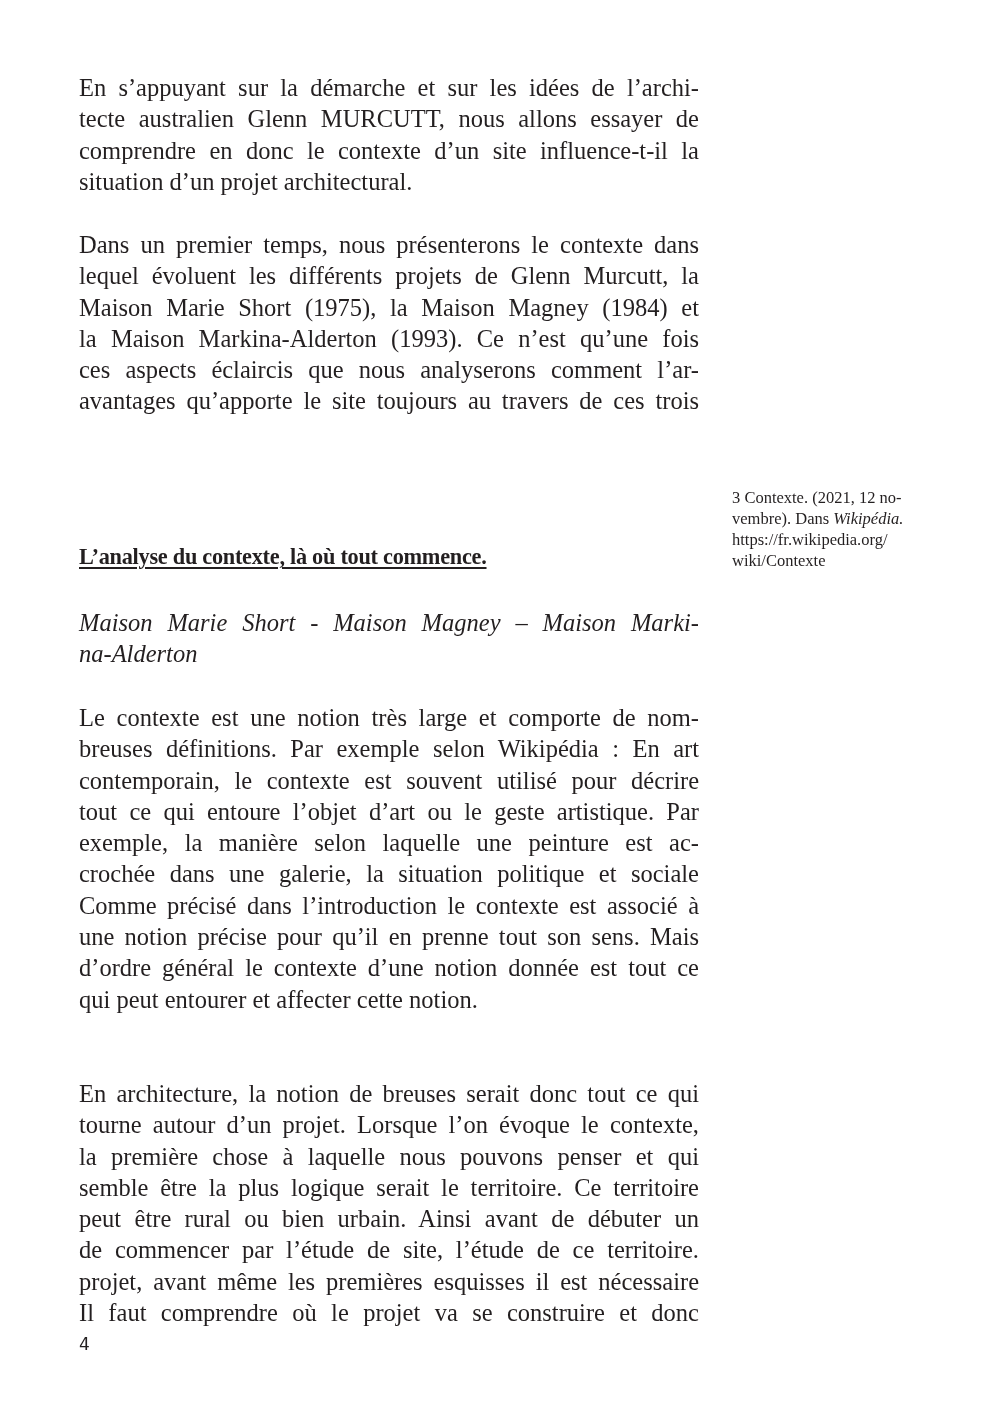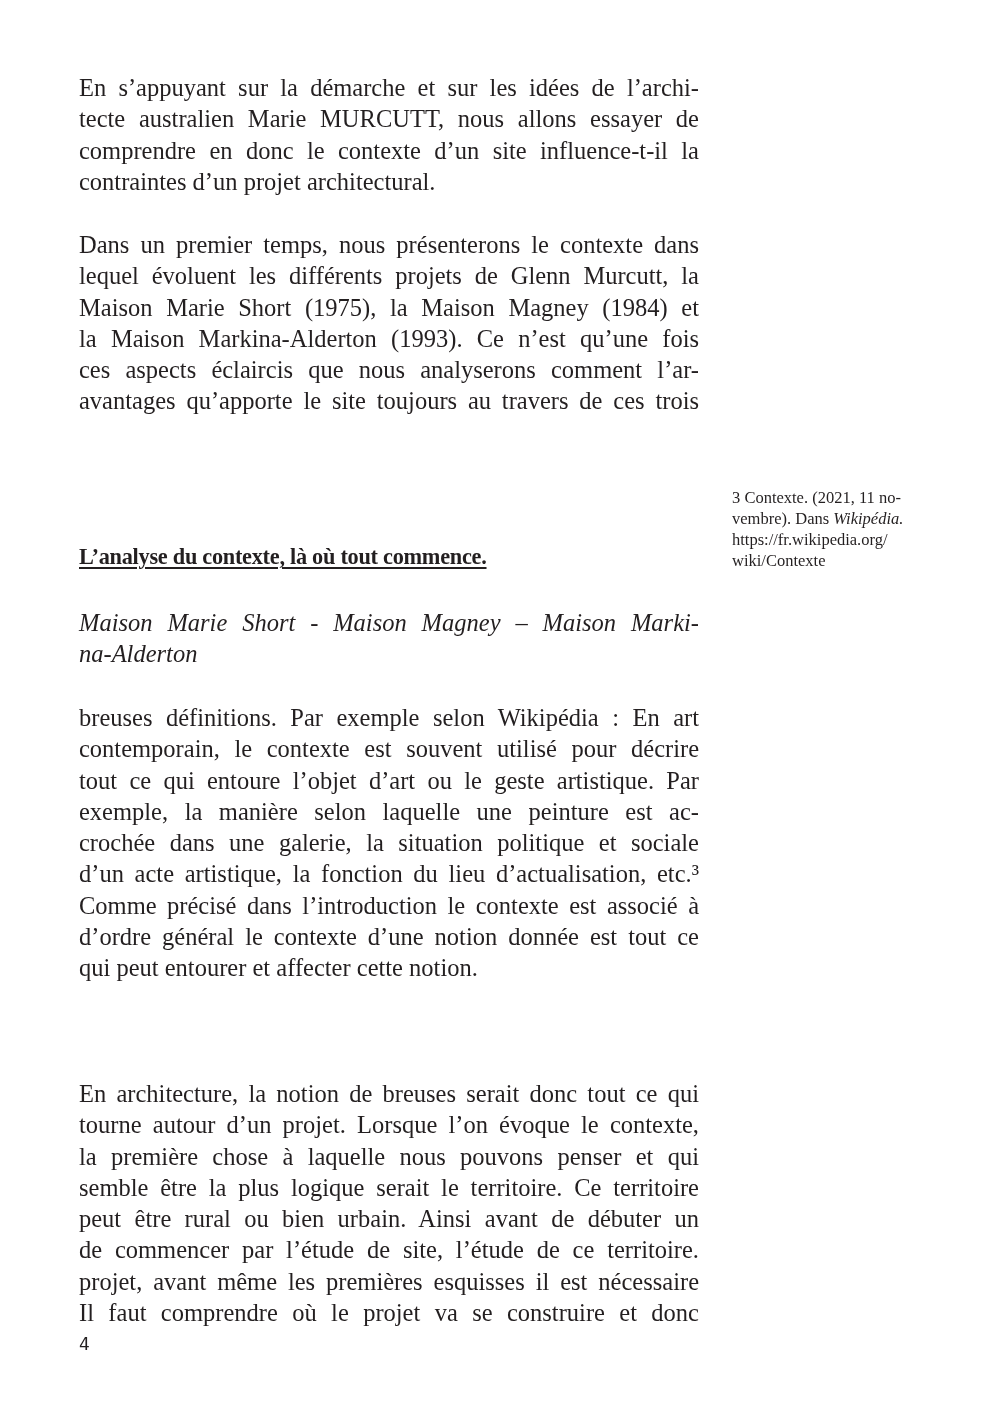--- a/index.html
+++ b/index.html
@@ -14,65 +14,66 @@
   .note .nline { white-space: nowrap; }
   .pagenum { position: absolute; left: 79px; top: 1334px; font-family: "DejaVu Sans", sans-serif; font-size: 17px; color: #231f20; }
 </style>
 </head>
 <body>
 
 <div class="page">
 
   <div class="col" style="top:72px;">
     <div class="line">En s’appuyant sur la démarche et sur les idées de l’archi-</div>
-    <div class="line">tecte australien Marie MURCUTT, nous allons essayer de</div>
+    <div class="line">tecte australien Glenn MURCUTT, nous allons essayer de</div>
     <div class="line">comprendre en donc le contexte d’un site influence-t-il la</div>
-    <div class="line last">contraintes d’un projet architectural.</div>
+    <div class="line last">situation d’un projet architectural.</div>
   </div>
 
   <div class="col" style="top:229px;">
     <div class="line">Dans un premier temps, nous présenterons le contexte dans</div>
     <div class="line">lequel évoluent les différents projets de Glenn Murcutt, la</div>
     <div class="line">Maison Marie Short (1975), la Maison Magney (1984) et</div>
     <div class="line">la Maison Markina-Alderton (1993). Ce n’est qu’une fois</div>
     <div class="line">ces aspects éclaircis que nous analyserons comment l’ar-</div>
     <div class="line">avantages qu’apporte le site toujours au travers de ces trois</div>
   </div>
 
   <div class="heading">L’analyse du contexte, là où tout commence.</div>
 
   <div class="col subtitle" style="top:607px;">
     <div class="line">Maison Marie Short - Maison Magney – Maison Marki-</div>
     <div class="line last">na-Alderton</div>
   </div>
 
   <div class="col" style="top:702px;">
+    <div class="line">Le contexte est une notion très large et comporte de nom-</div>
     <div class="line">breuses définitions. Par exemple selon Wikipédia : En art</div>
     <div class="line">contemporain, le contexte est souvent utilisé pour décrire</div>
     <div class="line">tout ce qui entoure l’objet d’art ou le geste artistique. Par</div>
     <div class="line">exemple, la manière selon laquelle une peinture est ac-</div>
     <div class="line">crochée dans une galerie, la situation politique et sociale</div>
-    <div class="line">d’un acte artistique, la fonction du lieu d’actualisation, etc.³</div>
     <div class="line">Comme précisé dans l’introduction le contexte est associé à</div>
+    <div class="line">une notion précise pour qu’il en prenne tout son sens. Mais</div>
     <div class="line">d’ordre général le contexte d’une notion donnée est tout ce</div>
     <div class="line last">qui peut entourer et affecter cette notion.</div>
   </div>
 
   <div class="col" style="top:1078px;">
     <div class="line">En architecture, la notion de breuses serait donc tout ce qui</div>
     <div class="line">tourne autour d’un projet. Lorsque l’on évoque le contexte,</div>
     <div class="line">la première chose à laquelle nous pouvons penser et qui</div>
     <div class="line">semble être la plus logique serait le territoire. Ce territoire</div>
     <div class="line">peut être rural ou bien urbain. Ainsi avant de débuter un</div>
     <div class="line">de commencer par l’étude de site, l’étude de ce territoire.</div>
     <div class="line">projet, avant même les premières esquisses il est nécessaire</div>
     <div class="line">Il faut comprendre où le projet va se construire et donc</div>
   </div>
 
   <div class="note">
-    <div class="nline">3 Contexte. (2021, 11 no-</div>
+    <div class="nline">3 Contexte. (2021, 12 no-</div>
     <div class="nline"><span>vembre). Dans </span><i>Wikipédia.</i></div>
     <div class="nline">https://fr.wikipedia.org/</div>
     <div class="nline">wiki/Contexte</div>
   </div>
 
   <div class="pagenum">4</div>
 </div>
 
 </body></html>

